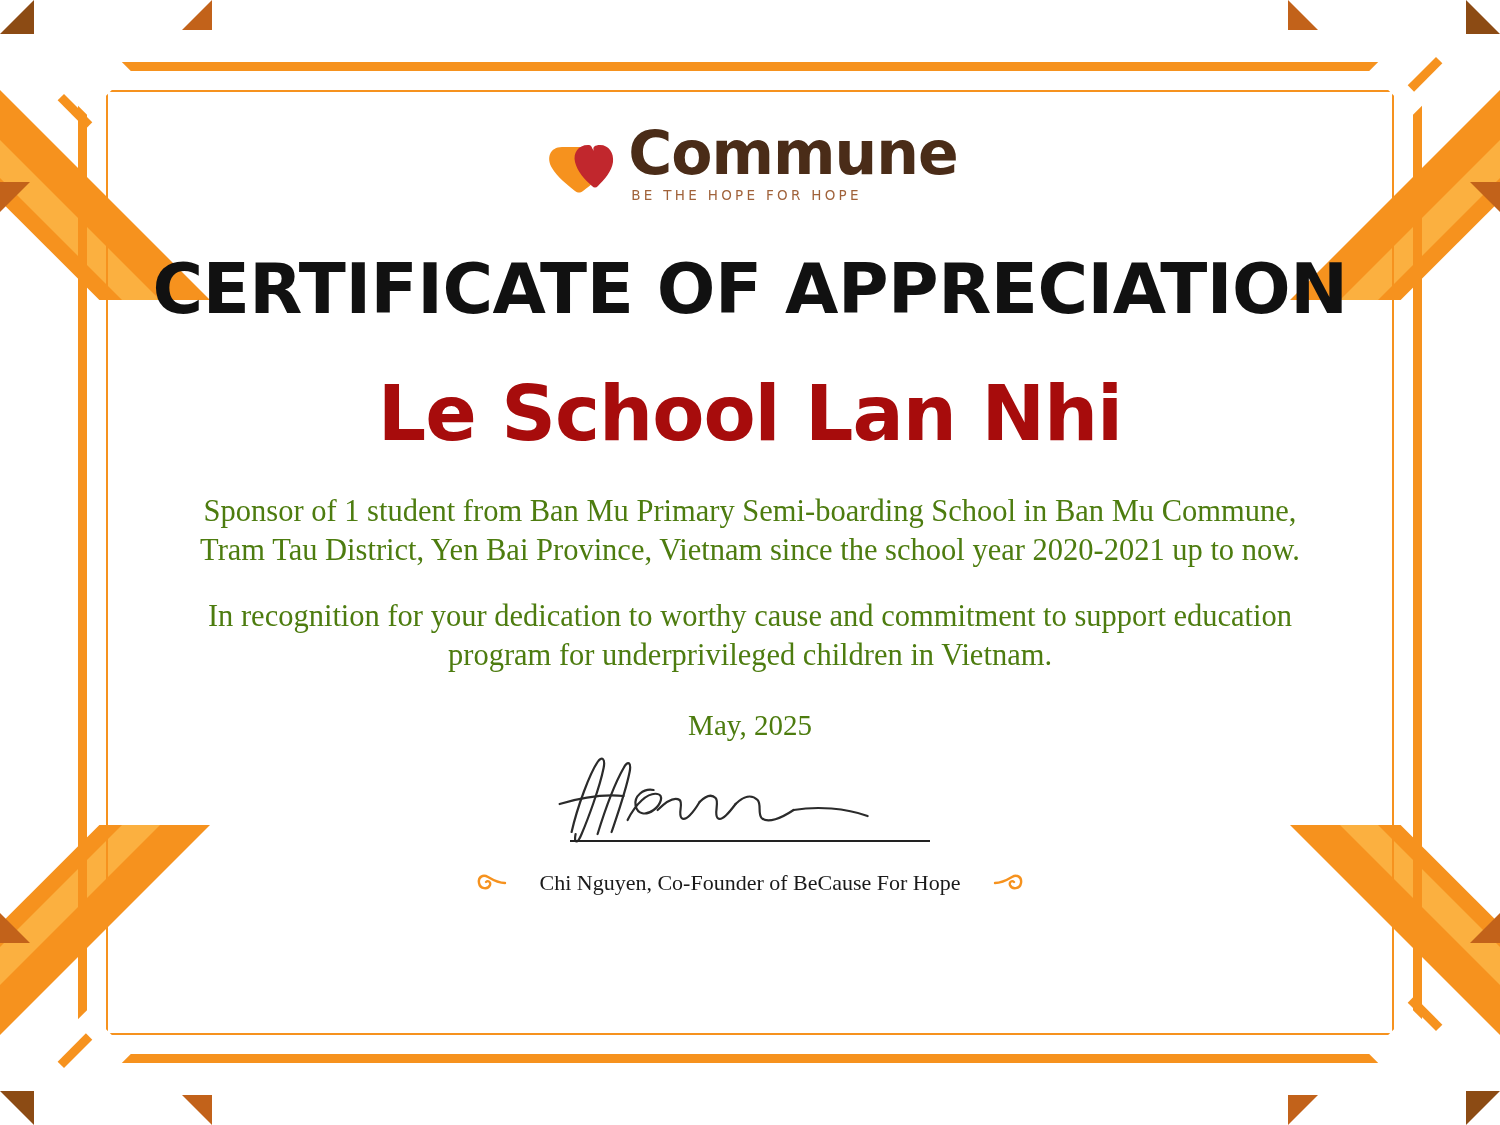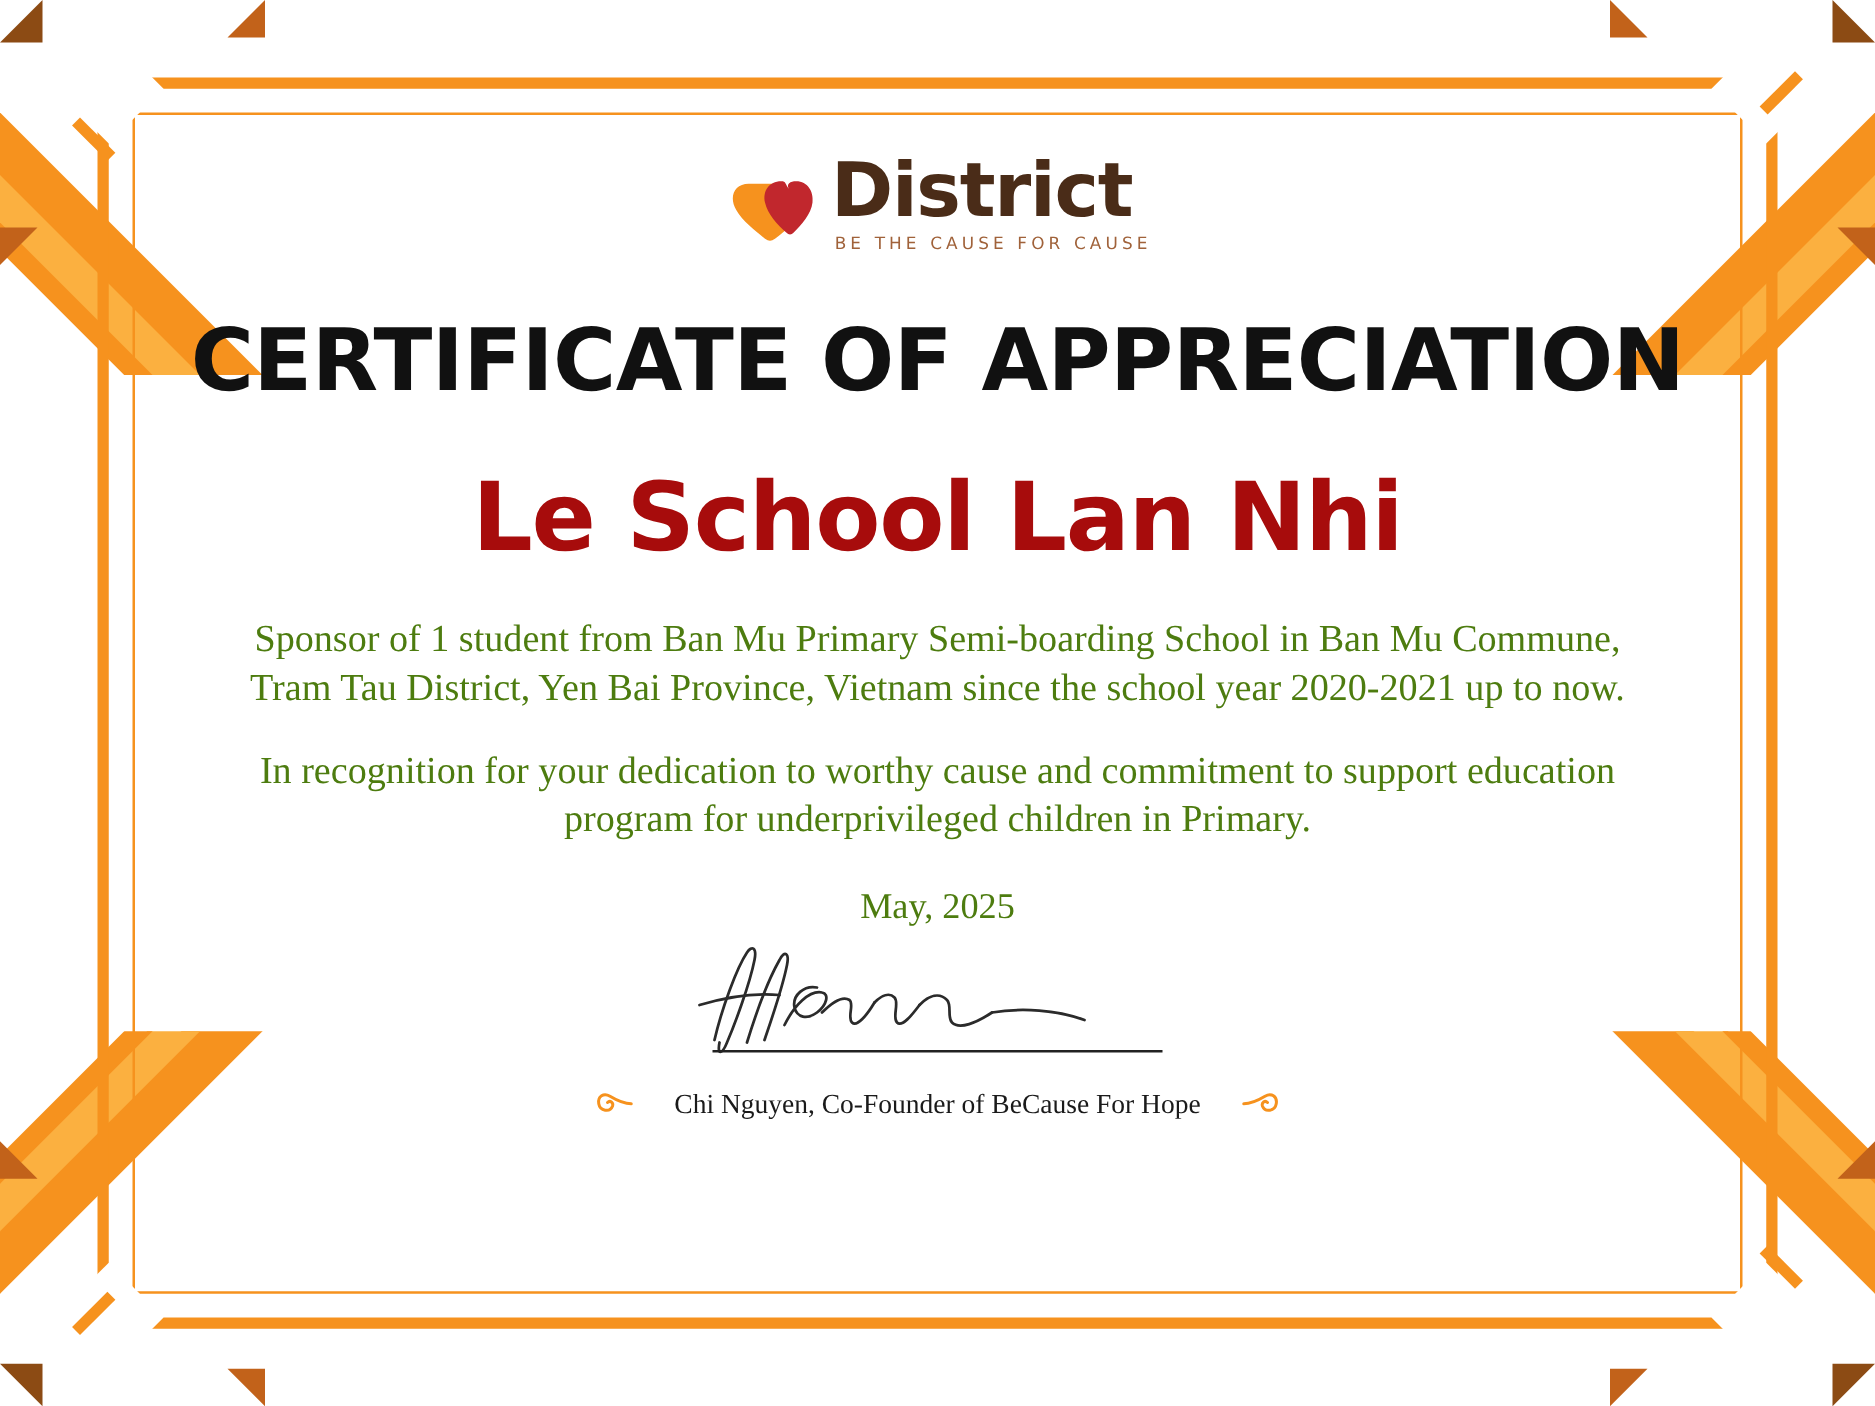--- a/index.html
+++ b/index.html
@@ -303,33 +303,33 @@
   <div class="content">
 
     <div class="logo-row">
       <span class="logo-mark">
         <svg width="76" height="76" viewBox="0 0 76 76">
           <path d="M20 22 C8 22 4 33 10 43 C15 52 26 60 33 66 C36 68 38 68 41 66 C45 63 50 59 54 55 C44 52 37 44 37 34 C37 29 39 25 42 22 Z" fill="#F6921E"></path>
           <path d="M46 20 C36 20 31 28 33 37 C35 46 43 55 50 61 C52 63 54 63 56 61 C62 55 70 46 71 37 C72 28 67 20 58 20 C53 20 50 22 52 26 C49 22 50 20 46 20 Z" fill="#C1272D"></path>
         </svg>
       </span>
       <span class="logo-text-wrap">
-        <span class="logo-word">District</span>
-        <span class="logo-tag">BE THE CAUSE FOR CAUSE</span>
+        <span class="logo-word">Commune</span>
+        <span class="logo-tag">BE THE HOPE FOR HOPE</span>
       </span>
     </div>
 
     <div class="cert-title">CERTIFICATE OF APPRECIATION</div>
 
 
     <div class="recipient">Le School Lan Nhi</div>
 
     <div class="body-text">Sponsor of 1 student from Ban Mu Primary Semi-boarding School in Ban Mu Commune, Tram Tau District, Yen Bai Province, Vietnam since the school year 2020-2021 up to now.</div>
 
-    <div class="body-text second">In recognition for your dedication to worthy cause and commitment to support education program for underprivileged children in Primary.</div>
+    <div class="body-text second">In recognition for your dedication to worthy cause and commitment to support education program for underprivileged children in Vietnam.</div>
 
     <div class="date-line">May, 2025</div>
 
     <div class="signature-block">
       <span class="signature-svg">
         <svg width="420" height="104" viewBox="0 0 420 104">
           <g fill="none" stroke="#2b2b2b" stroke-width="2.2" stroke-linecap="round">
             <path d="M40 84 C46 58 58 26 66 14 C70 8 74 10 72 20 C68 40 56 72 50 86 C46 96 42 96 44 86"></path>
             <path d="M28 56 C48 50 72 46 92 48"></path>
             <path d="M66 86 C74 60 84 34 92 20 C96 12 100 14 98 24 C94 44 84 72 80 84"></path>

